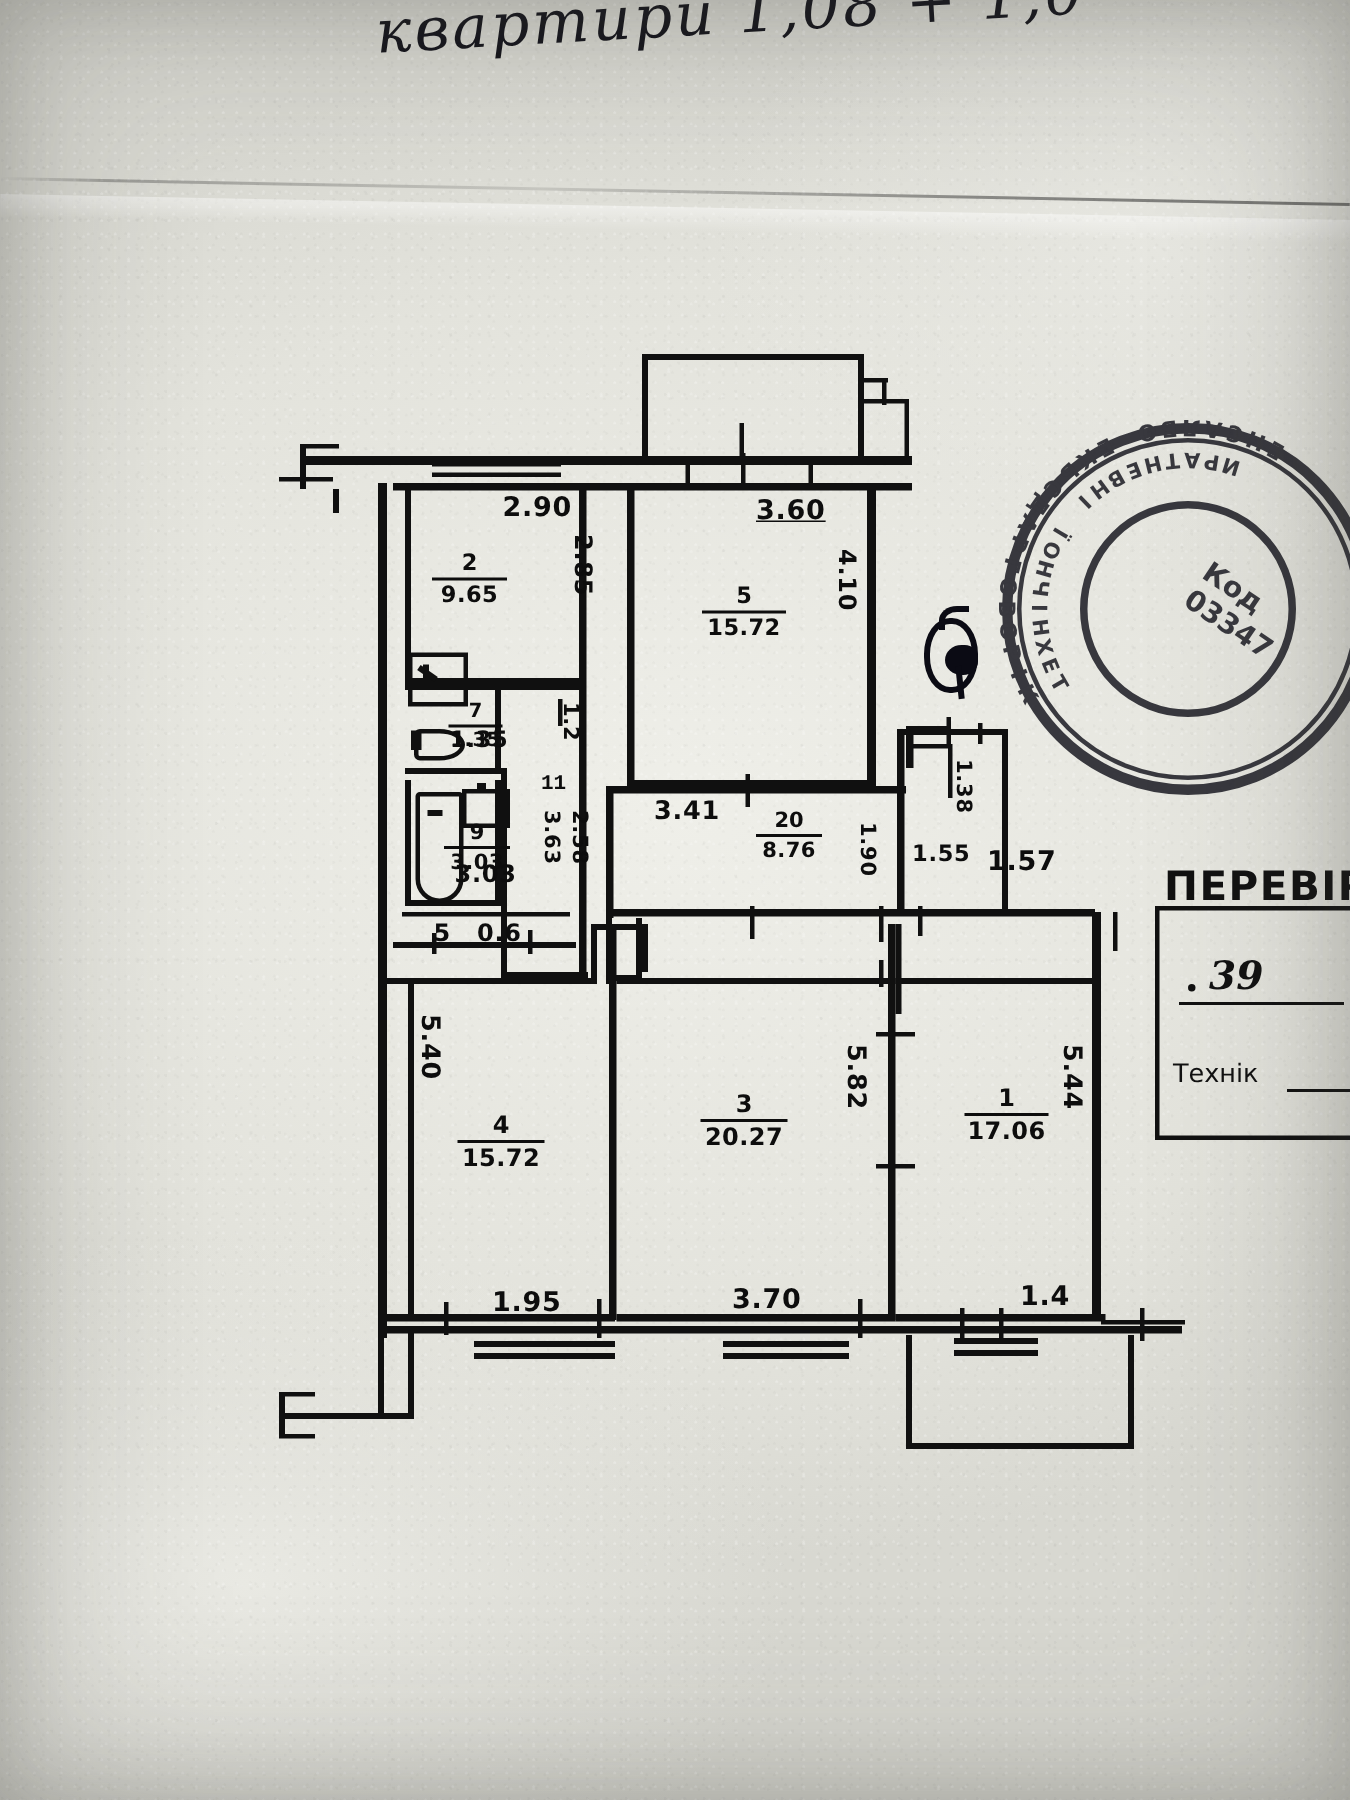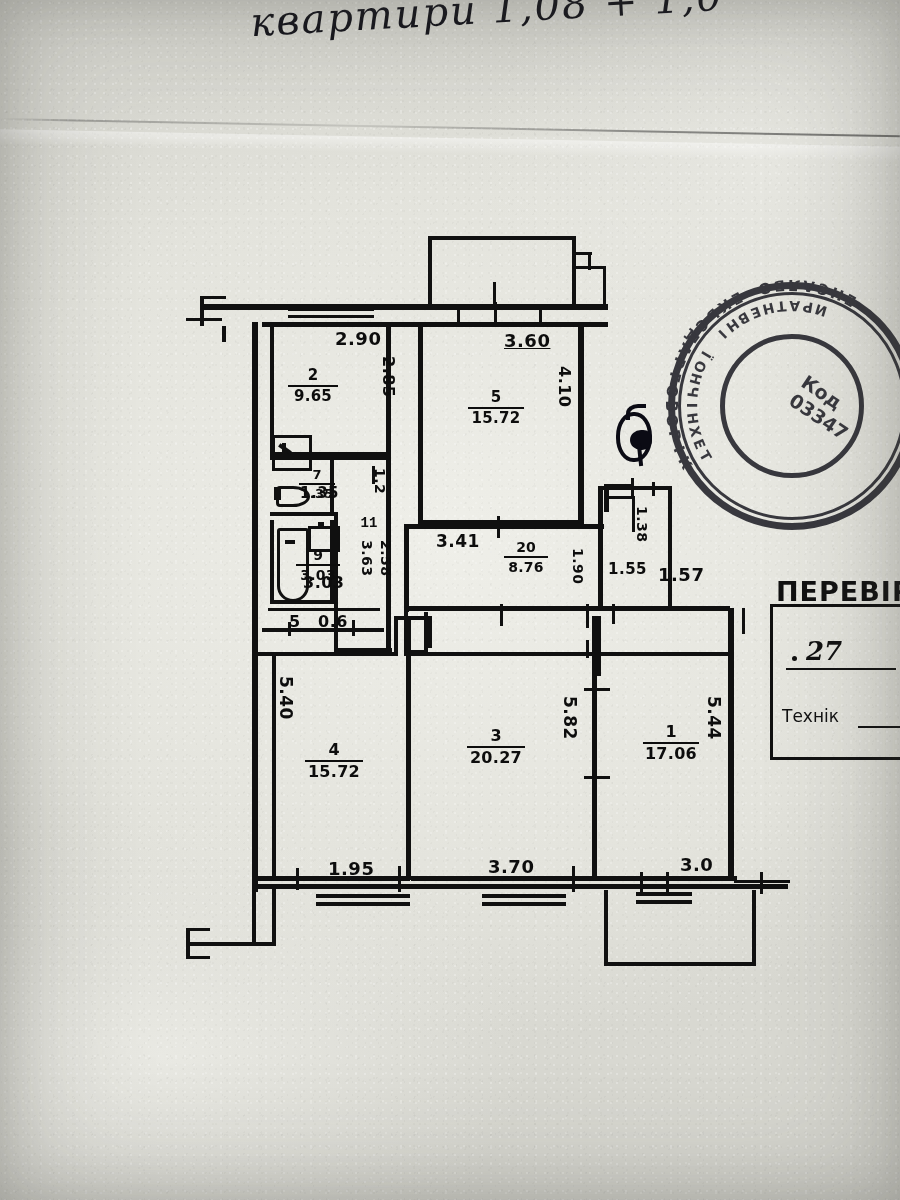--- a/index.html
+++ b/index.html
@@ -312,21 +312,21 @@
   <div class="dim rot" style="left:650px;top:506px;font-size:14px;transform:rotate(90deg);">1.38</div>
   <div class="dim" style="left:608px;top:560px;font-size:15px;">1.55</div>
   <div class="dim" style="left:610px;top:564px;font-size:18px;margin-left:48px;">1.57</div>
 
   <div class="dim rot" style="left:296px;top:676px;font-size:17px;transform:rotate(90deg);">5.40</div>
   <div class="dim rot" style="left:580px;top:696px;font-size:17px;transform:rotate(90deg);">5.82</div>
   <div class="dim rot" style="left:724px;top:696px;font-size:17px;transform:rotate(90deg);">5.44</div>
 
   <div class="dim" style="left:328px;top:858px;font-size:18px;">1.95</div>
   <div class="dim" style="left:488px;top:856px;font-size:18px;">3.70</div>
-  <div class="dim" style="left:680px;top:854px;font-size:18px;">3.0</div>
+  <div class="dim" style="left:680px;top:854px;font-size:18px;">1.4</div>
 
   <div class="dim" style="left:289px;top:612px;font-size:16px;">5</div>
   <div class="dim" style="left:318px;top:612px;font-size:16px;">0.6</div>
 
   <div id="penmark">
     <div class="hook"></div>
     <div class="loop"></div>
     <div class="blob"></div>
     <div class="tail"></div>
   </div>
@@ -382,19 +382,19 @@
       </div>
     <div id="stampcode">
       <span>Код</span><br>
       <span>03347</span>
     </div>
   </div>
 
   <div id="verifbox"></div>
   <div id="verif-title">ПЕРЕВІРЕНО</div>
   <div id="verif-dot"></div>
-  <div id="verif-num">27</div>
+  <div id="verif-num">39</div>
   <div id="verif-num-underline"></div>
   <div id="verif-tech">Технік</div>
   <div id="verif-tech-line"></div>
 
   <div id="vignette"></div>
 </div>
 
 </body></html>

